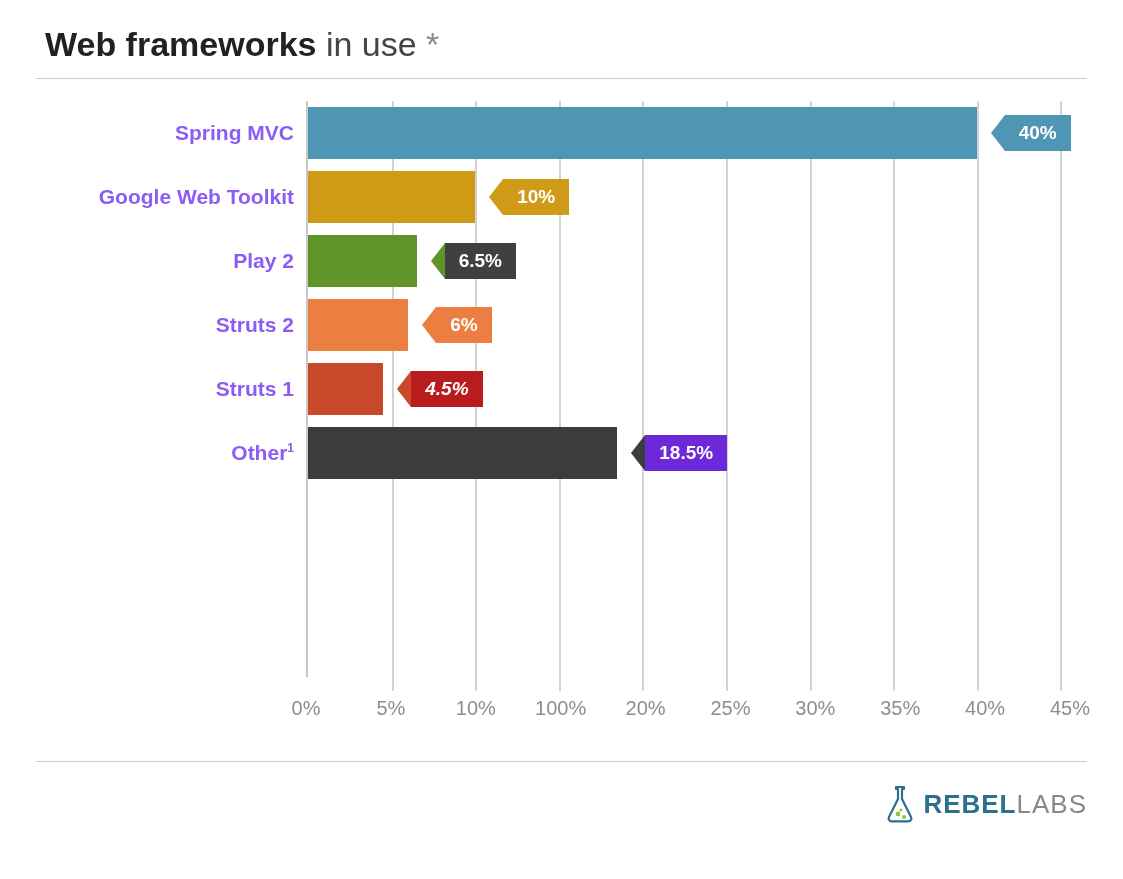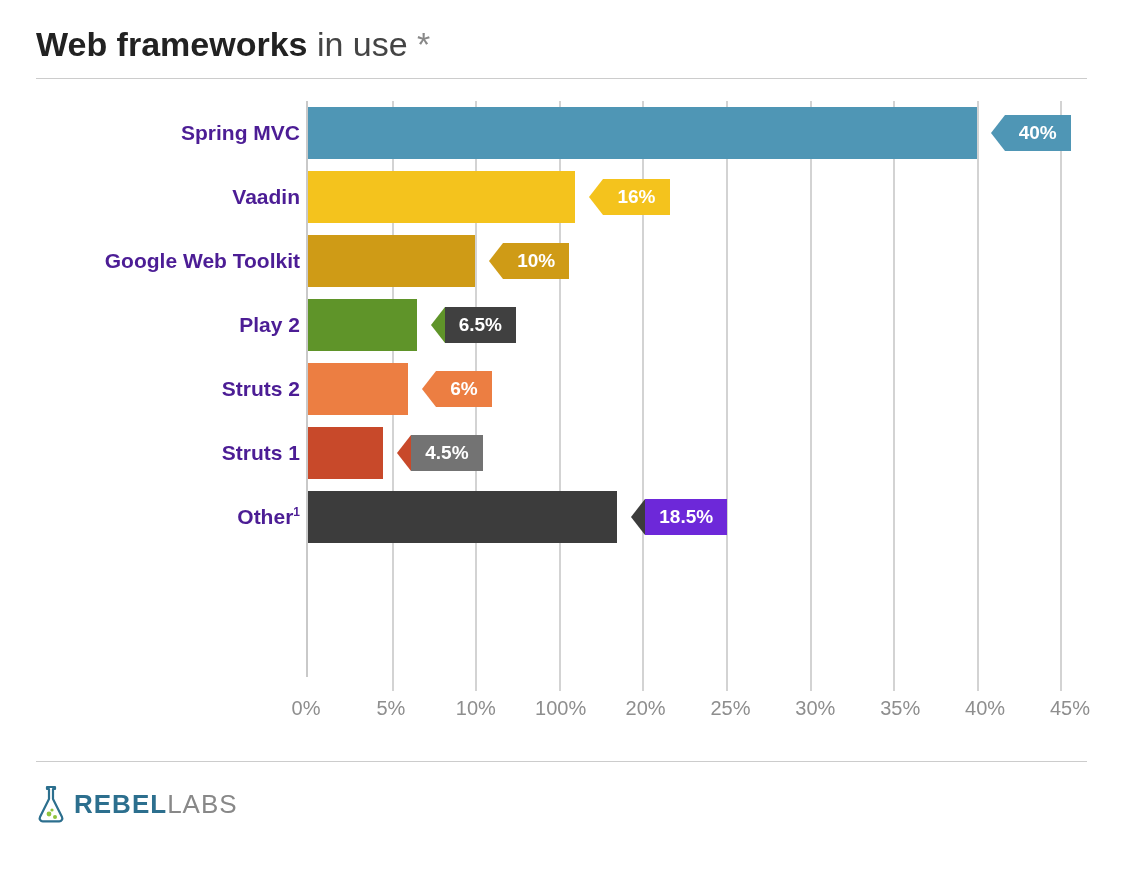--- a/index.html
+++ b/index.html
@@ -11,21 +11,21 @@
     color: #333;
     width: 1123px;
   }
   .wrap {
     padding: 25px 36px 30px 36px;
   }
   .title {
     font-size: 34px;
     font-weight: 300;
     color: #444;
-    margin: 0 0 14px 0;
+    margin: 0 0 14px 9px;
     letter-spacing: 0px;
   }
   .title b { font-weight: 800; color: #222; }
   .title .ast { font-weight: 300; color: #888; }
   hr.top {
     border: none;
     border-top: 1px solid #ccc;
     margin: 0 0 22px 0;
   }
   .chart {
@@ -49,27 +49,27 @@
     width: 2px;
     background: #d3d3d3;
   }
   .row {
     position: relative;
     height: 64px;
   }
   .cat-label {
     position: absolute;
     right: 100%;
-    padding-right: 8px;
+    padding-right: 14px;
     top: 50%;
     transform: translateY(-50%);
     text-align: left;
     font-size: 21px;
     font-weight: 600;
-    color: #4c1d95;
+    color: #8b5cf6;
     white-space: nowrap;
   }
   .cat-label sup { font-size: 12px; font-weight: 600; }
   .bar {
     position: absolute;
     top: 6px;
     bottom: 6px;
     left: 0;
   }
   .flag {
@@ -111,20 +111,21 @@
   }
   hr.bottom {
     border: none;
     border-top: 1px solid #ccc;
     margin: 34px 0 16px 0;
   }
   .footer {
     display: flex;
     align-items: flex-end;
     gap: 24px;
+    flex-direction: column;
   }
   .logo {
     display: flex;
     align-items: center;
     gap: 8px;
     padding-top: 6px;
   }
   .logo-icon {
     width: 30px; height: 40px;
     position: relative;
@@ -165,43 +166,38 @@
           <div class="gline" style="left: 76.087%;"></div>
           <div class="gline" style="left: 86.9565%;"></div>
           <div class="gline" style="left: 97.8261%;"></div>
         </div>
     <div class="row">
           <div class="cat-label">Spring MVC</div>
           <div class="bar" style="width: 86.9565%; background: rgb(79, 150, 181);"></div>
           <div class="flag" style="left: calc(86.9565% + 14px);"><span class="tri" style="border-right: 14px solid rgb(79, 150, 181);"></span><span class="box" style="background: rgb(79, 150, 181);">40%</span></div>
         </div>
         <div class="row">
-          <div class="cat-label">Vaadin</div>
-          <div class="bar" style="width: 34.7826%; background: rgb(244, 195, 29);"></div>
-          <div class="flag" style="left: calc(34.7826% + 14px);"><span class="tri" style="border-right: 14px solid rgb(244, 195, 29);"></span><span class="box" style="background: rgb(244, 195, 29);">16%</span></div>
-        </div>
-        <div class="row">
           <div class="cat-label">Google Web Toolkit</div>
           <div class="bar" style="width: 21.7391%; background: rgb(207, 155, 22);"></div>
           <div class="flag" style="left: calc(21.7391% + 14px);"><span class="tri" style="border-right: 14px solid rgb(207, 155, 22);"></span><span class="box" style="background: rgb(207, 155, 22);">10%</span></div>
         </div>
         <div class="row">
           <div class="cat-label">Play 2</div>
           <div class="bar" style="width: 14.1304%; background: rgb(95, 148, 41);"></div>
           <div class="flag" style="left: calc(14.1304% + 14px);"><span class="tri" style="border-right: 14px solid rgb(95, 148, 41);"></span><span class="box" style="background: #404040;">6.5%</span></div>
         </div>
         <div class="row">
           <div class="cat-label">Struts 2</div>
           <div class="bar" style="width: 13.0435%; background: rgb(236, 126, 66);"></div>
           <div class="flag" style="left: calc(13.0435% + 14px);"><span class="tri" style="border-right: 14px solid rgb(236, 126, 66);"></span><span class="box" style="background: rgb(236, 126, 66);">6%</span></div>
         </div>
         <div class="row">
           <div class="cat-label">Struts 1</div>
           <div class="bar" style="width: 9.78261%; background: rgb(200, 73, 42);"></div>
-          <div class="flag" style="left: calc(9.78261% + 14px);"><span class="tri" style="border-right: 14px solid rgb(200, 73, 42);"></span><span class="box" style="background: #737373;">4.5%</span></div>
+          <div class="flag" style="left: calc(9.78261% + 14px);"><span class="tri" style="border-right: 14px solid rgb(200, 73, 42);"></span><span class="box" style="background: #b91c1c; font-style: italic;">4.5%</span></div>
         </div>
         <div class="row">
           <div class="cat-label">Other<sup>1</sup></div>
           <div class="bar" style="width: 40.2174%; background: rgb(60, 60, 60);"></div>
           <div class="flag" style="left: calc(40.2174% + 14px);"><span class="tri" style="border-right: 14px solid rgb(60, 60, 60);"></span><span class="box" style="background: #6d28d9;">18.5%</span></div>
         </div>
       </div>
   </div>
   <div class="xaxis" id="xaxis">
       <div class="xtick" style="left: 0%;">0%</div>

